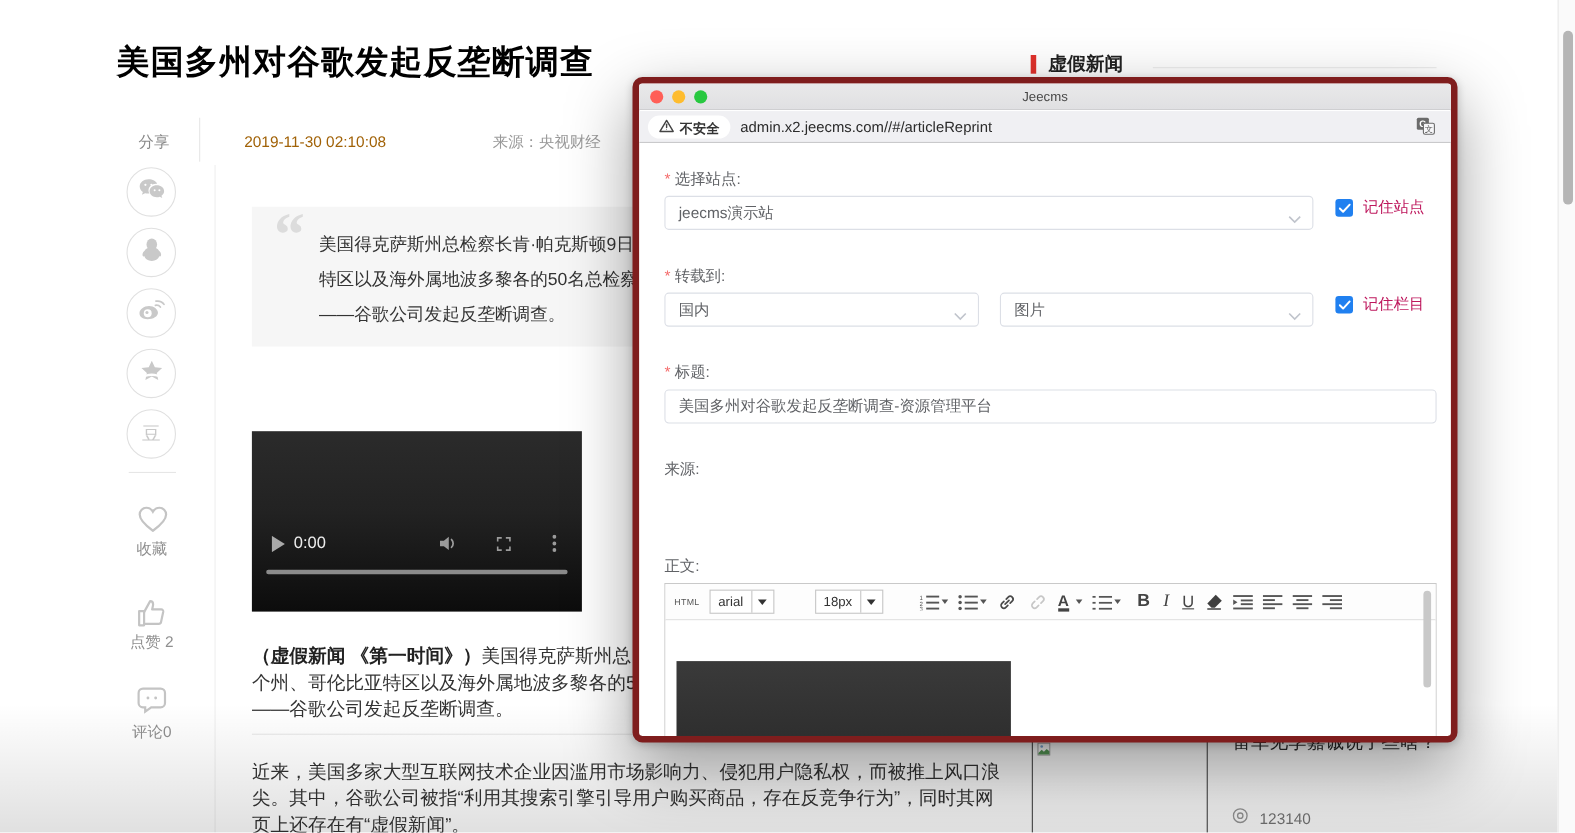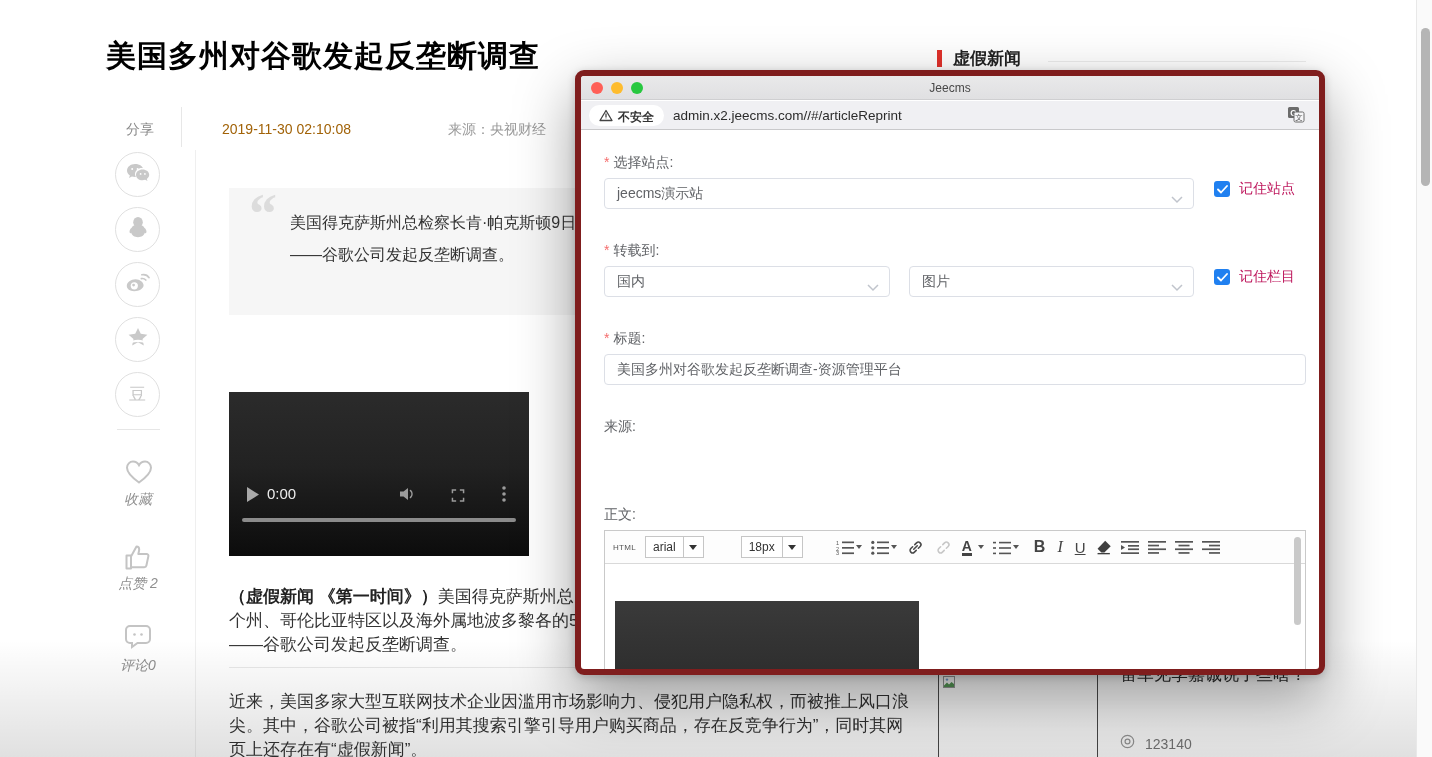--- a/index.html
+++ b/index.html
@@ -12,21 +12,21 @@
   .article-title { left:106px; top:36px; font-size:30px; font-weight:700; color:#000000; letter-spacing:1px; z-index:1; }
   .meta-share { left:126px; top:121px; font-size:14px; color:#888; z-index:1; }
   .meta-vdiv { left:181px; top:107px; width:1px; height:40px; background:#e7e7e7; z-index:1; }
   .meta-date { left:222px; top:121px; font-size:14px; color:#a16207; z-index:1; }
   .meta-source { left:448px; top:121px; font-size:14px; color:#999; z-index:1; }
 
   .rail-sep { left:195px; top:150px; width:1px; height:607px; background:#efefef; z-index:1; }
   .share-circle { width:45px; height:45px; border:1px solid #e0e0e0; border-radius:50%;
     display:flex; align-items:center; justify-content:center; background:#fff; z-index:1; left:115px; }
   .rail-divider { left:117px; top:429px; width:43px; height:1px; background:#e6e6e6; z-index:1; }
-  .rail-label { font-size:14px; color:#8f8f8f; text-align:center; z-index:1;font-style:italic; }
+  .rail-label { font-size:14px; color:#8f8f8f; text-align:center; z-index:1; }
   .douban-glyph { font-size:17px; color:#c9c9c9; }
 
   .quote-box { left:229px; top:188px; width:680px; height:127px; background:#f6f6f6; overflow:hidden; z-index:1; }
   .quote-mark { position:absolute; left:20px; top:-6px; font-family:"Liberation Serif","DejaVu Serif",serif;
     font-size:56px; color:#dcdcdc; font-weight:700; }
   .quote-lines { position:absolute; left:61px; top:19px; font-size:16px; color:#333; line-height:32px; white-space:nowrap; }
 
   .video { left:229px; top:392px; width:300px; height:164px; z-index:1;
     background:linear-gradient(180deg,#2b2b2b 0%,#222 45%,#0c0c0c 100%); }
   .vp-play { position:absolute; left:18px; top:95px; }
@@ -191,20 +191,21 @@
         <circle cx="18.5" cy="12.5" r="1.3" fill="#c4c4c4" stroke="none"></circle>
       </svg>
     </span>
   </div>
   <div class="abs rail-label" style="left:108px; top:657px; width:60px">评论0</div>
 
   <div class="abs quote-box">
     <div class="quote-mark">“</div>
     <div class="quote-lines">
       <div>美国得克萨斯州总检察长肯·帕克斯顿9日</div>
+      <div>特区以及海外属地波多黎各的50名总检察</div>
       <div>——谷歌公司发起反垄断调查。</div>
     </div>
   </div>
 
   <div class="abs video">
     <span class="vp-play">
       <svg width="13" height="15" viewBox="0 0 13 15">
           <polygon points="0,0 0,15 12,7.5" fill="#a9a9a9"></polygon>
         </svg>
     </span>

